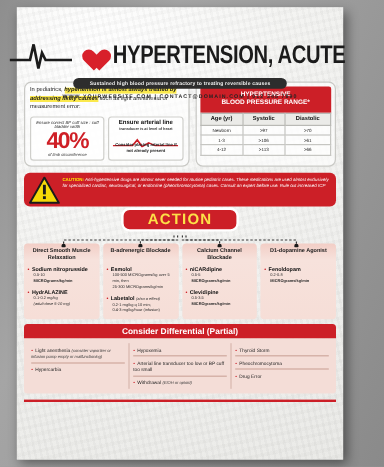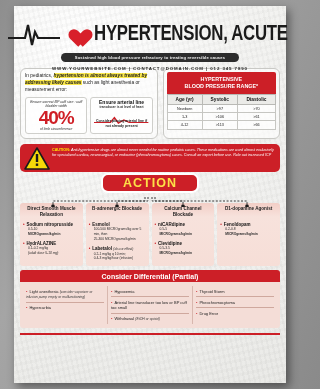--- a/index.html
+++ b/index.html
@@ -21,21 +21,21 @@
   }
   .sheet:before{
     content:""; position:absolute; inset:0; pointer-events:none;
     background:
       repeating-linear-gradient(78deg, rgba(0,0,0,.022) 0 2px, rgba(255,255,255,.03) 2px 5px),
       repeating-linear-gradient(168deg, rgba(0,0,0,.018) 0 3px, rgba(255,255,255,.02) 3px 7px);
   }
   .pad{ position:absolute; left:6px; right:6px; top:0; }
 
   
-  .hdr{ position:relative; height:56px; padding-top:14px; }
+  .hdr{ position:relative; height:56px; padding-top:26px; }
   .hdr-row{ display:flex; align-items:center; justify-content:center; gap:4px; }
   .ecg{ width:52px; height:26px; flex:0 0 auto; position:relative; }
   .heart{ width:22px;height:20px;position:relative;flex:0 0 auto; margin-bottom:5px;}
   .heart:before,.heart:after{
     content:""; position:absolute; width:11px;height:17px;
     background:#d8202a; border-radius:11px 11px 0 0; top:1px;
   }
   .heart:before{ left:11px; transform:rotate(45deg); transform-origin:0 100%; }
   .heart:after{ left:11px; transform:rotate(-45deg); transform-origin:100% 100%; }
   .title{

